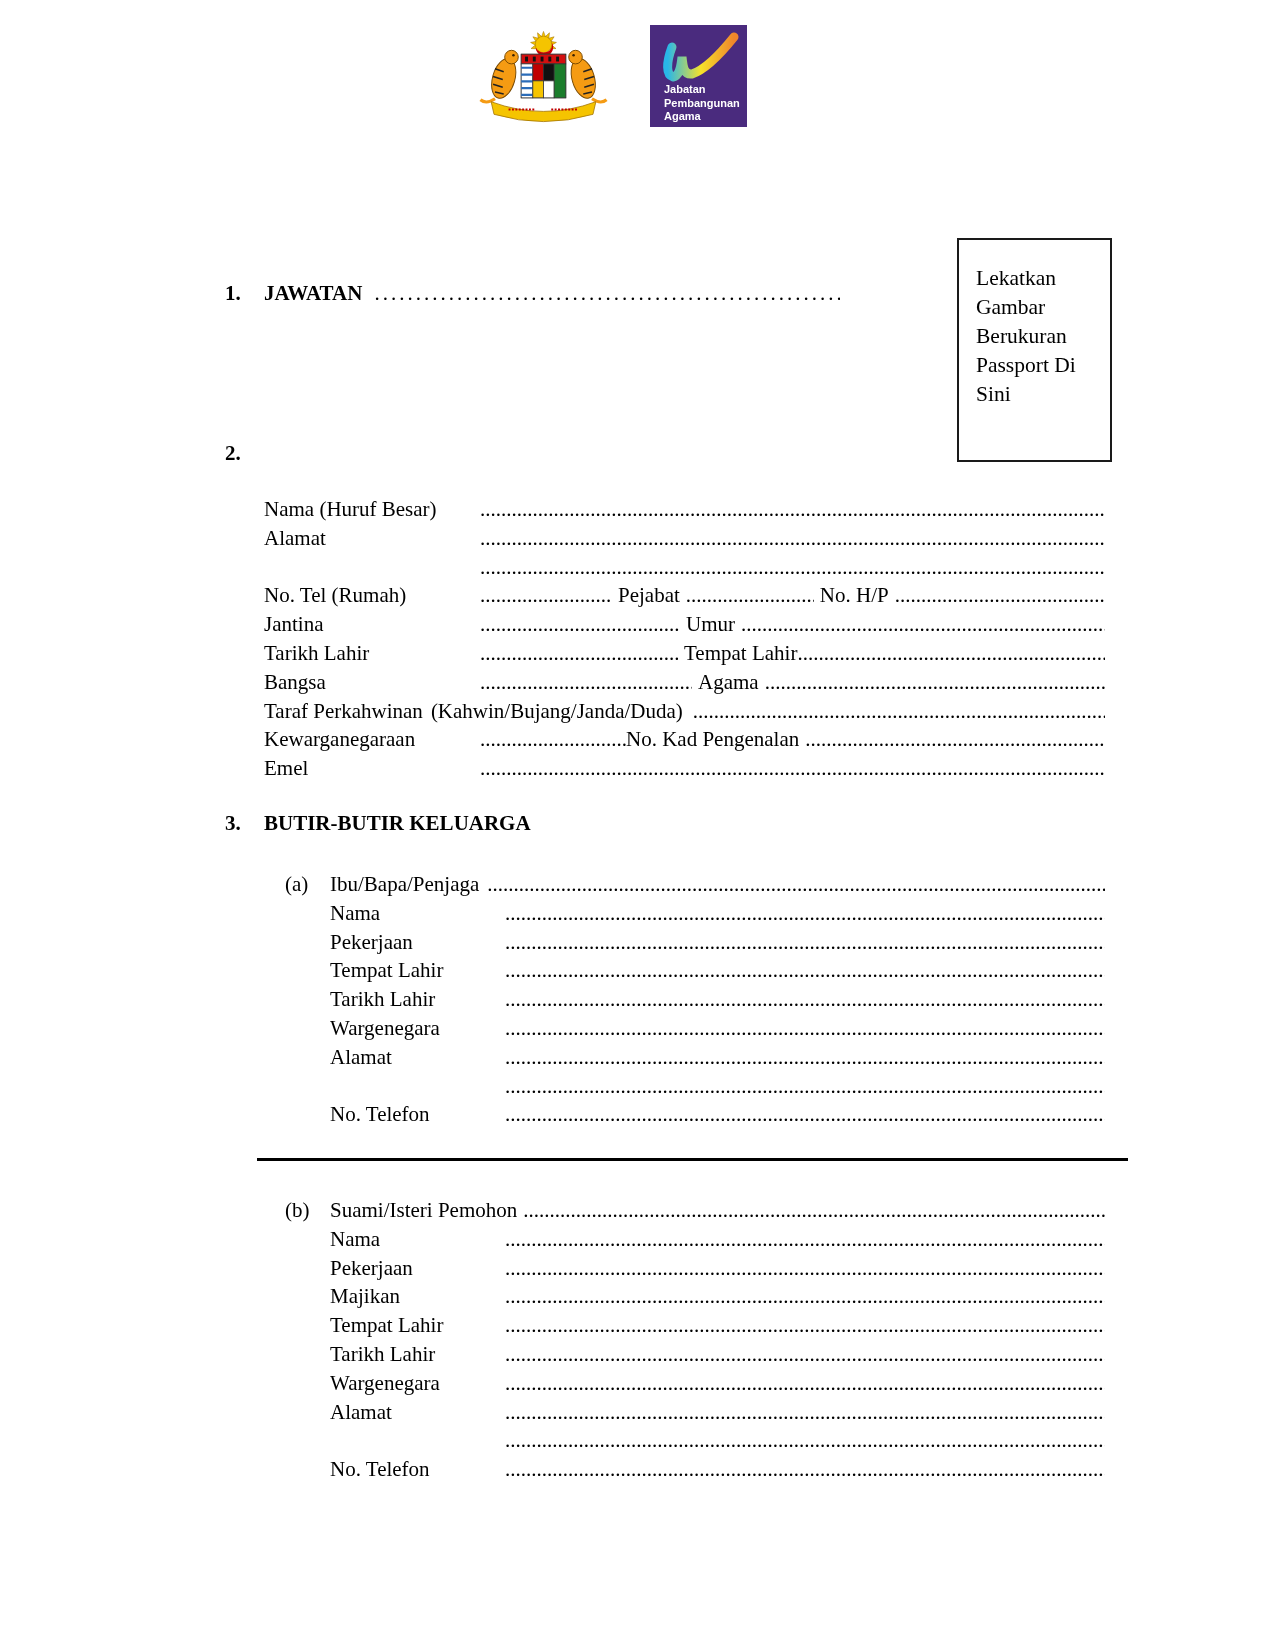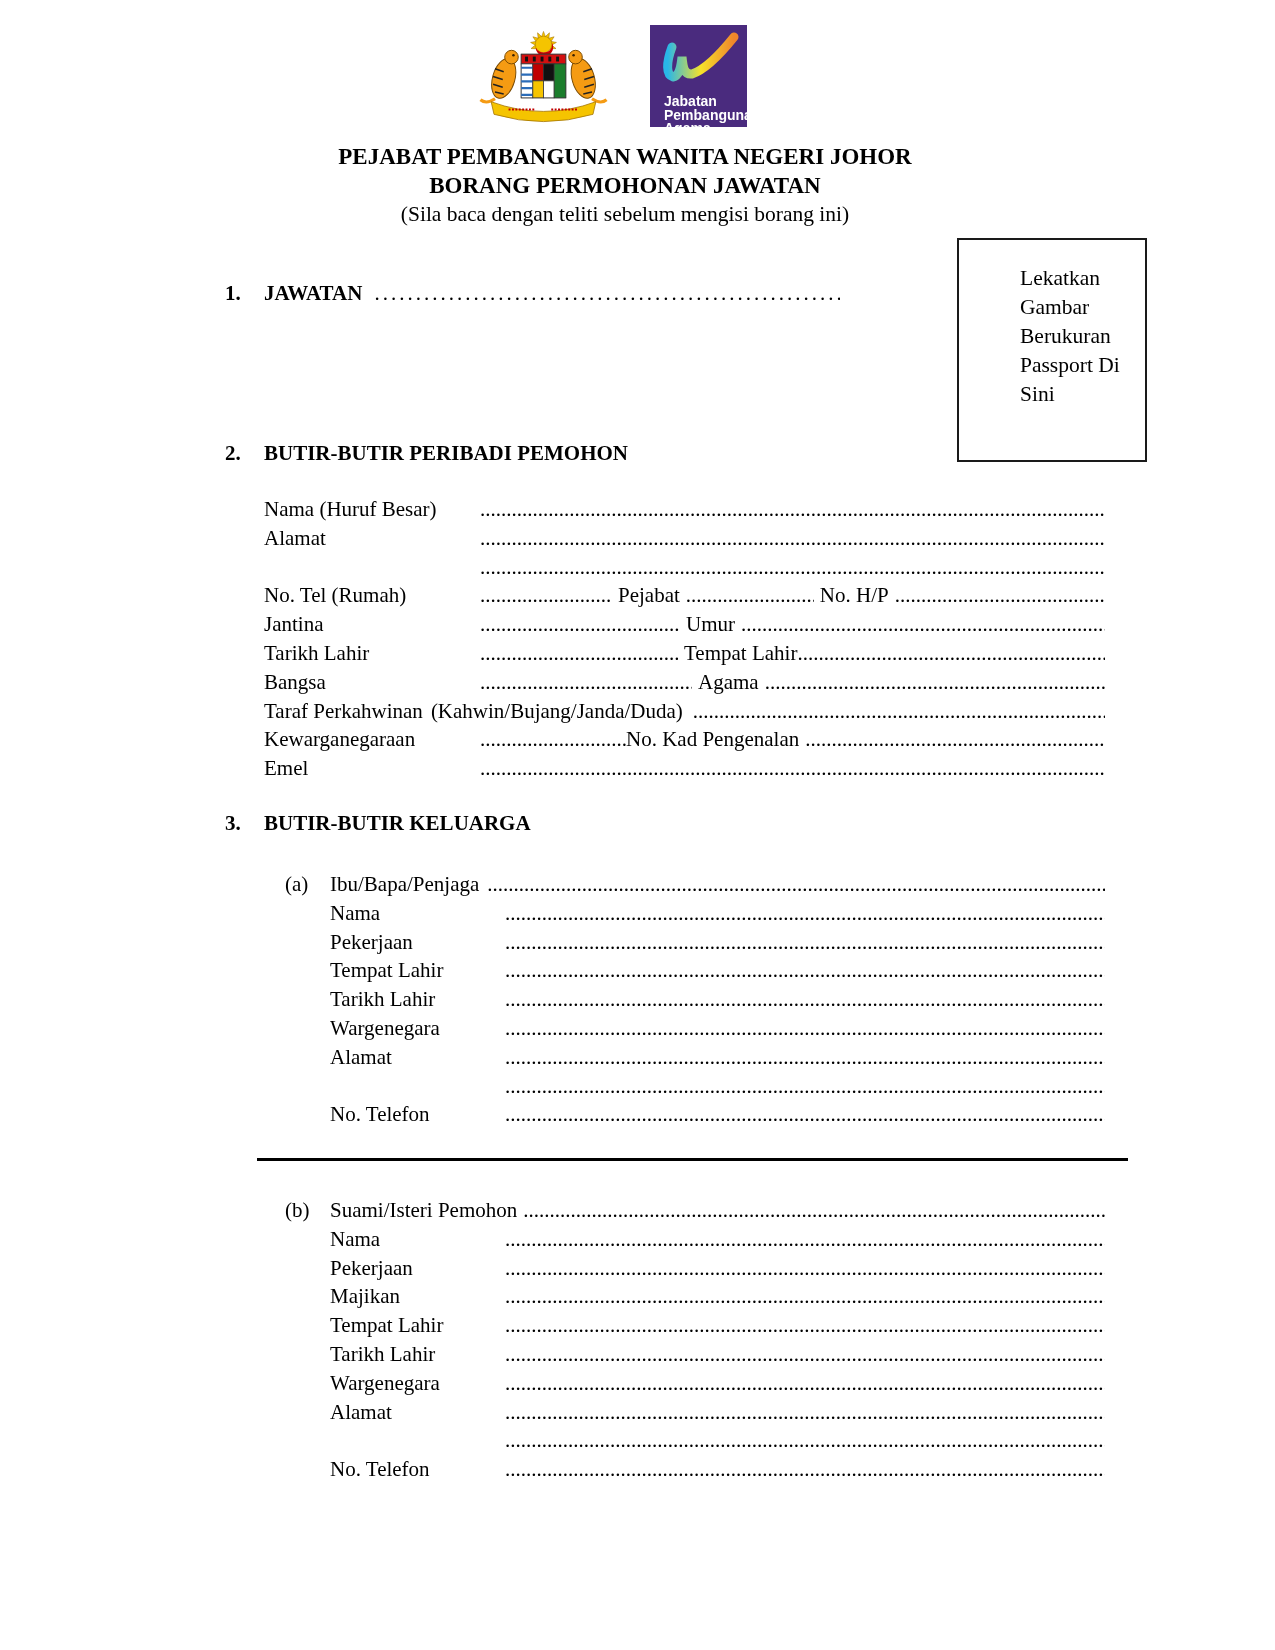--- a/index.html
+++ b/index.html
@@ -23,37 +23,37 @@
   .midlbl.tight-r{margin-left:0;margin-right:6px;text-align:right;}
   .indent{padding-left:45px;justify-content:center;}
 
   
   .title-block{left:0;top:143px;width:1250px;text-align:center;line-height:28.5px;}
   .t1,.t2{font-weight:bold;font-size:23px;}
   .t3{font-size:21.5px;}
 
   
   .photo-box{
-    left:957px;top:238px;width:190px;height:224px;
-    border:2px solid #1a1a1a;box-sizing:border-box;padding-left:44px;
+    left:957px;top:238px;width:155px;height:224px;
+    border:2px solid #1a1a1a;box-sizing:border-box;
   }
   .photo-box .txt{
     padding:24px 12px 0 17px;line-height:29px;font-size:21.5px;white-space:pre-line;
   }
 
   .divider{left:257px;top:1158px;width:871px;height:3px;background:#000;}
 
   
   .coa{left:475px;top:28px;width:137px;height:97px;}
   .jpw{left:650px;top:25px;width:97px;height:102px;background:#4A2B7E;}
   .jpw svg{position:absolute;left:0;top:0;}
   .jpw .jpw-text{
     position:absolute;left:14px;top:58px;color:#fff;
     font-family:"Liberation Sans","DejaVu Sans",sans-serif;
-    font-size:14px;font-weight:bold;line-height:13.5px;margin-top:12px;
+    font-size:11px;font-weight:bold;line-height:13.5px;
   }
 </style>
 </head>
 <body>
 
 <div class="page">
 
   <div class="abs coa">
     <svg viewBox="0 0 140 100" width="137" height="97">
       <defs>
@@ -119,43 +119,37 @@
       </defs>
       <path d="M22,22 C16,38 16,50 23,52 C29,51 31,42 32,32 C33,42 34,50 42,49 C54,45 68,32 84,12" stroke="url(#wg)" stroke-width="9" fill="none" stroke-linecap="round"></path>
     </svg>
     <div class="jpw-text">
       <div>Jabatan</div>
       <div>Pembangunan</div>
       <div>Agama</div>
     </div>
   </div>
 
-  <div class="abs title-block">
-    <div class="t1">PEJABAT PEMBANGUNAN WANITA NEGERI JOHOR</div>
-    <div class="t2">BORANG PERMOHONAN JAWATAN</div>
-    <div class="t3">(Sila baca dengan teliti sebelum mengisi borang ini)</div>
-  </div>
 
   <div class="abs photo-box">
     <div class="txt">Lekatkan
 Gambar
 Berukuran
 Passport Di
 Sini</div>
   </div>
 
   <div class="abs row" style="left:225px;top:281px;width:615px;">
     <span class="num">1.</span>
     <span class="bold" style="margin-right:12px;">JAWATAN</span>
     <span class="dots jawdots">................................................................................................................................................................................................................................................................................................................................................................................................................</span>
   </div>
 
   <div class="abs row" style="left:225px;top:441px;width:700px;">
     <span class="num">2.</span>
-    <span class="bold">BUTIR-BUTIR PERIBADI PEMOHON</span>
   </div>
 
   <div class="abs" style="left:264px;top:497px;width:841px;">
     <div class="row">
       <span class="lbl2">Nama (Huruf Besar)</span>
       <span class="dots">................................................................................................................................................................................................................................................................................................................................................................................................................</span>
     </div>
     <div class="row">
       <span class="lbl2">Alamat</span>
       <span class="dots">................................................................................................................................................................................................................................................................................................................................................................................................................</span>

